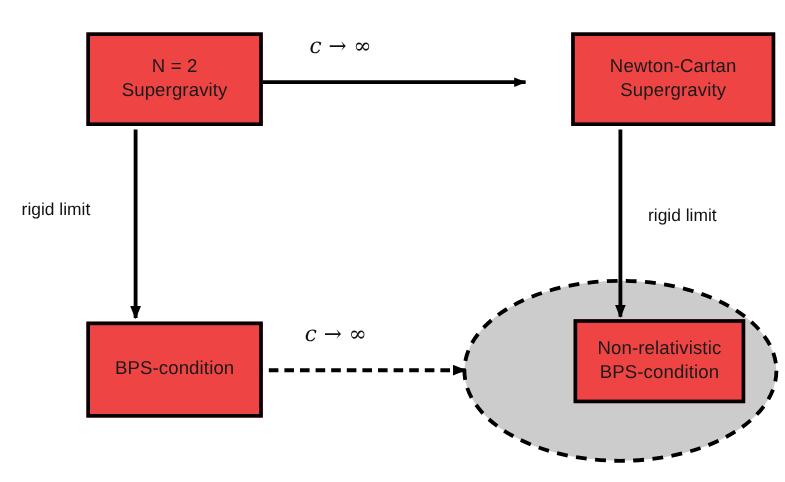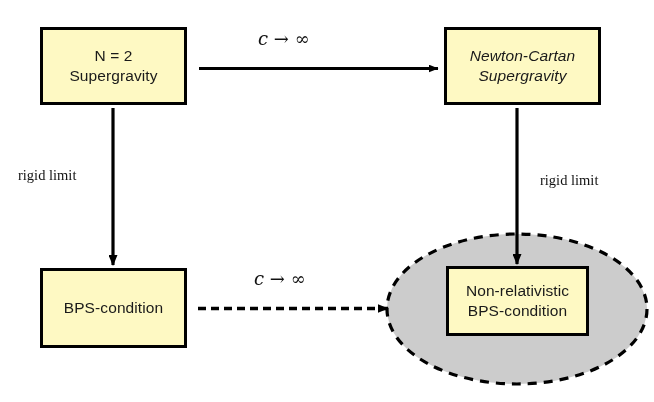--- a/index.html
+++ b/index.html
@@ -19,45 +19,46 @@
     position: absolute;
     left: 0;
     top: 0;
     width: 654px;
     height: 402px;
   }
   .node-box {
     position: absolute;
     box-sizing: border-box;
     border: 3px solid #000000;
-    background: #fef9c3;
+    background: #ef4444;
     display: flex;
     flex-direction: column;
     align-items: center;
     justify-content: center;
     text-align: center;
     color: #1a1a1a;
     font-size: 15.5px;
     line-height: 1.32;
     letter-spacing: 0.1px;
+    margin-left: 32px;
   }
   .node-line { display: block; white-space: nowrap; }
 
   #node-sugra   { left: 40px;  top: 27px;  width: 147px; height: 78px; }
-  #node-nc      { left: 444px; top: 27px;  width: 157px; height: 78px; font-style: italic; }
+  #node-nc      { left: 444px; top: 27px;  width: 170px; height: 78px; }
   #node-bps     { left: 40px;  top: 268px; width: 147px; height: 80px; }
   #node-nrbps   { left: 446px; top: 266px; width: 143px; height: 70px; z-index: 4; }
 
   .edge-label {
     position: absolute;
     color: #111111;
     white-space: nowrap;
   }
   .label-plain {
-    font-family: Liberation Serif, serif;
+    font-family: Liberation Sans, sans-serif;
     font-size: 14.5px;
   }
   .label-math {
     font-family: "DejaVu Serif", "Liberation Serif", serif;
     font-size: 18px;
   }
   .label-math .mvar { font-style: italic; }
   .label-math .msym { font-style: normal; }
 
   #label-c-top    { left: 258px; top: 28px; }

